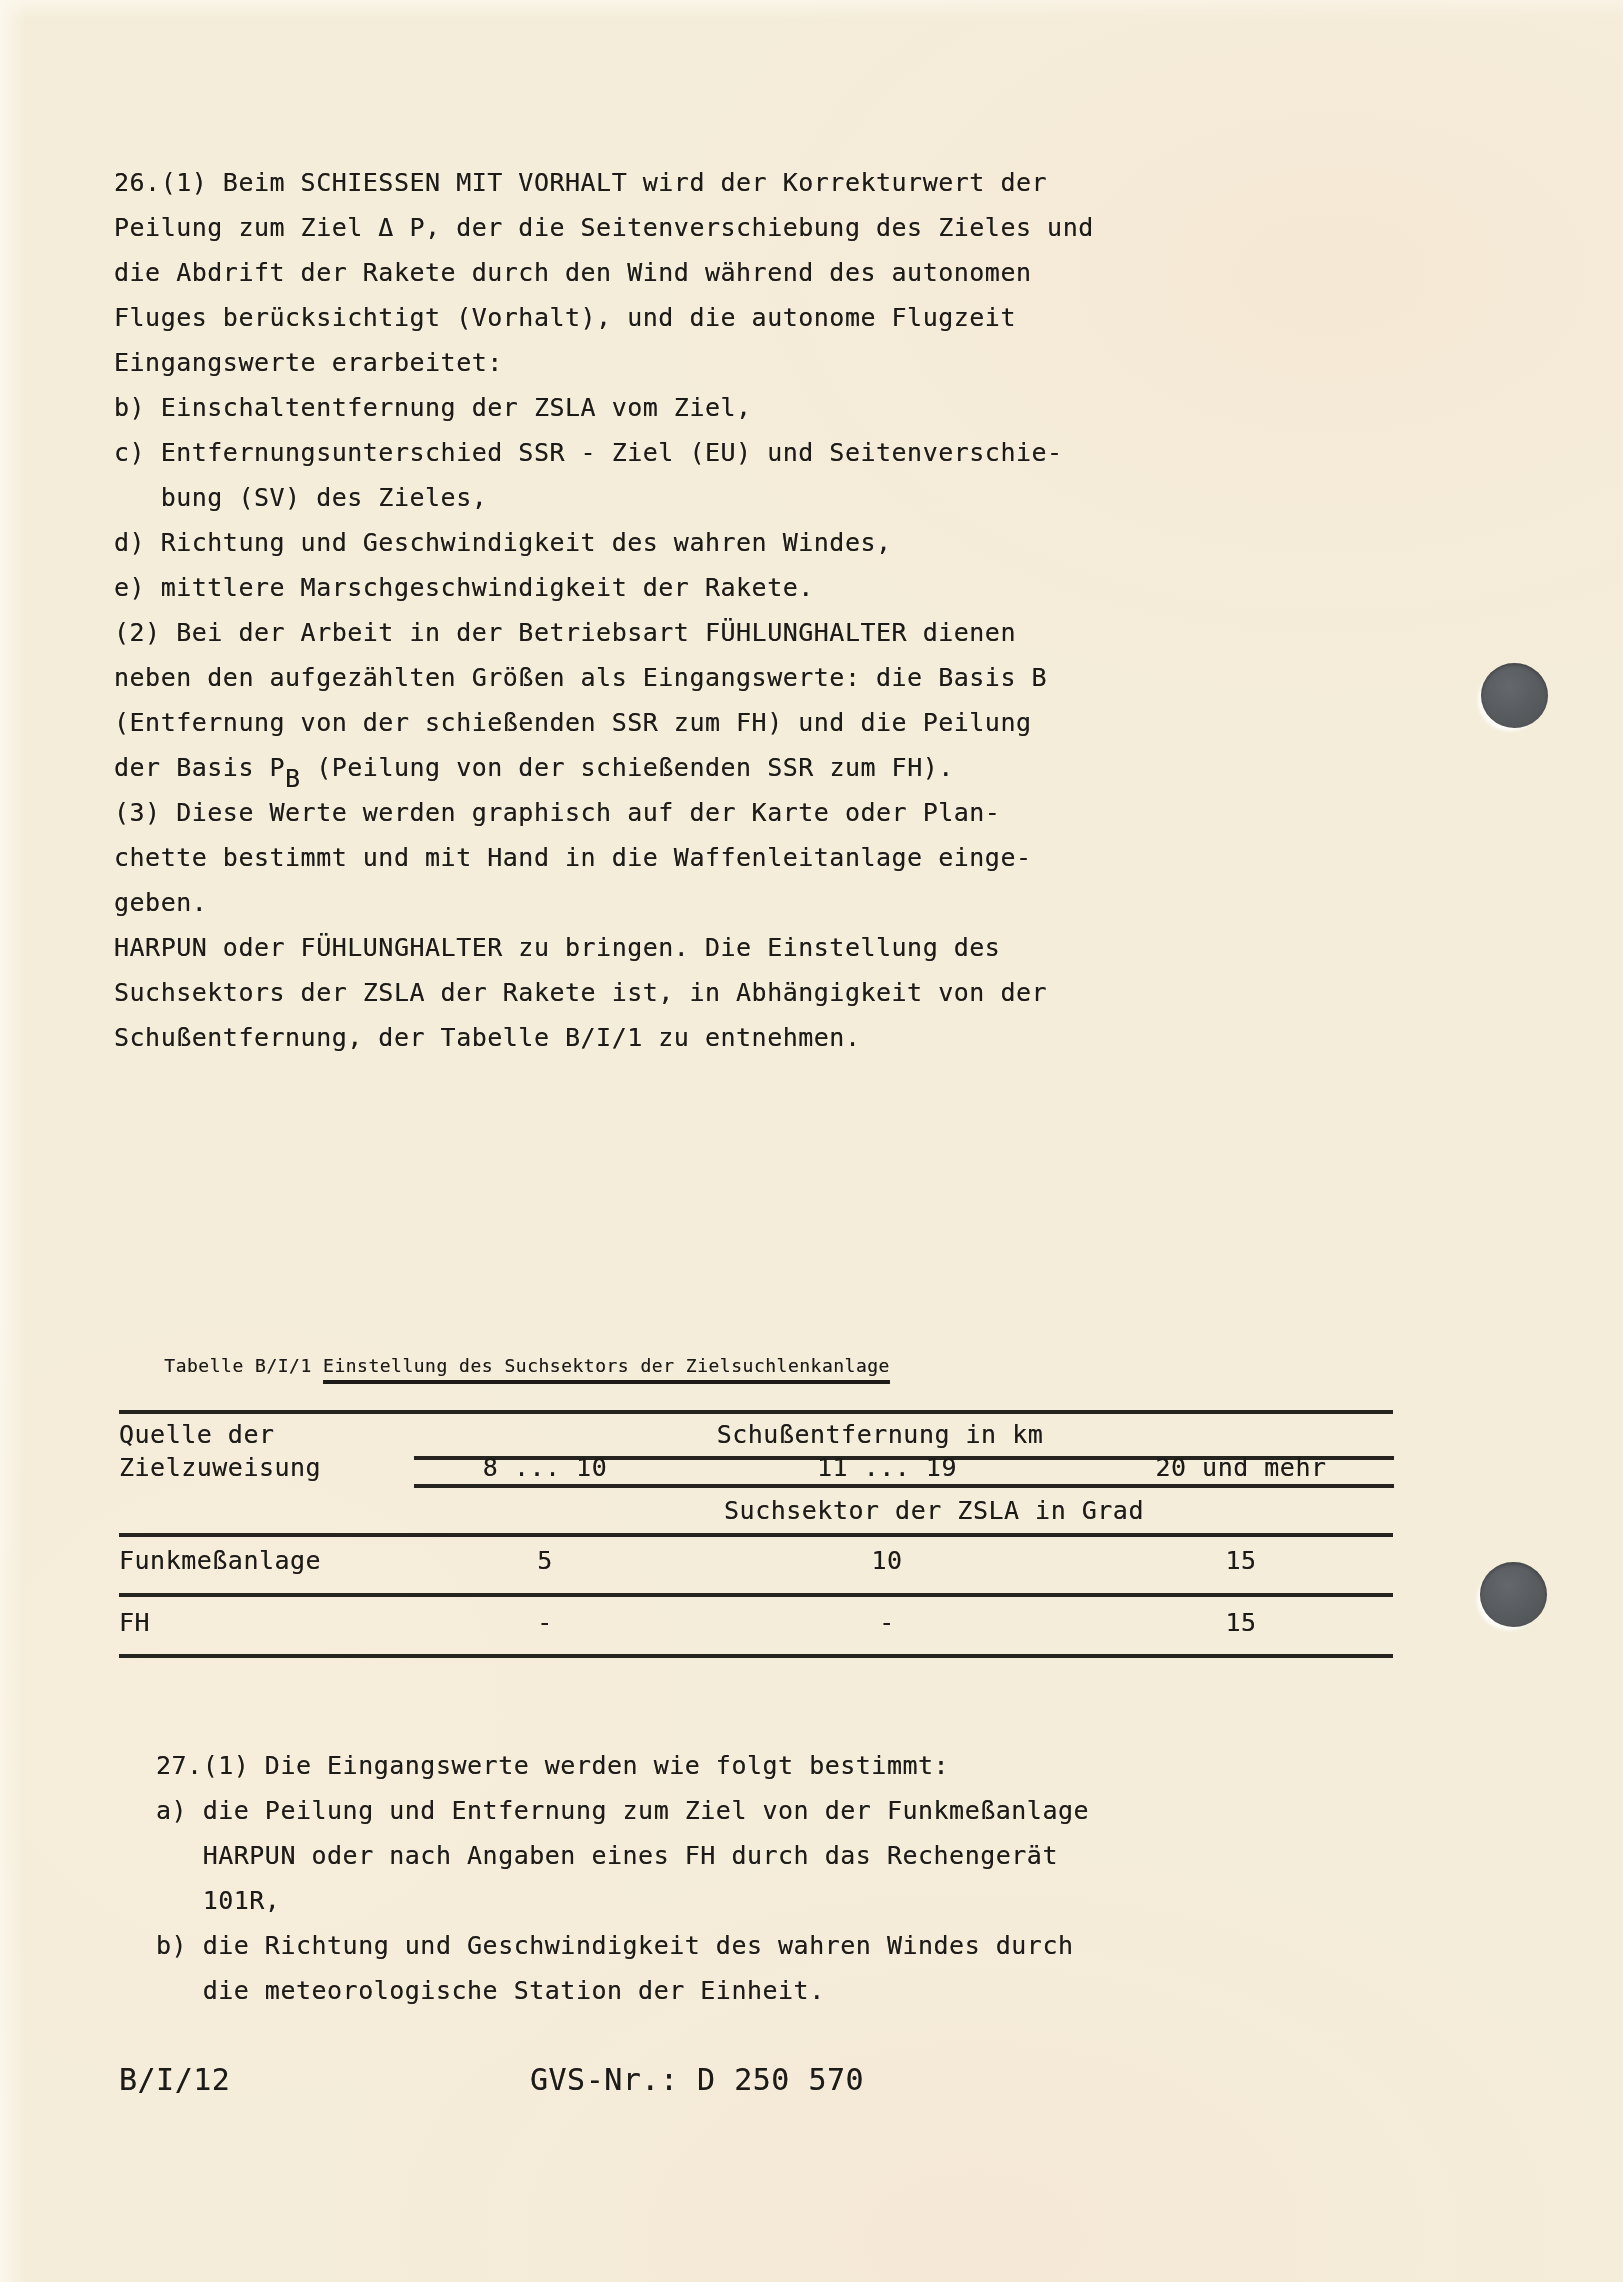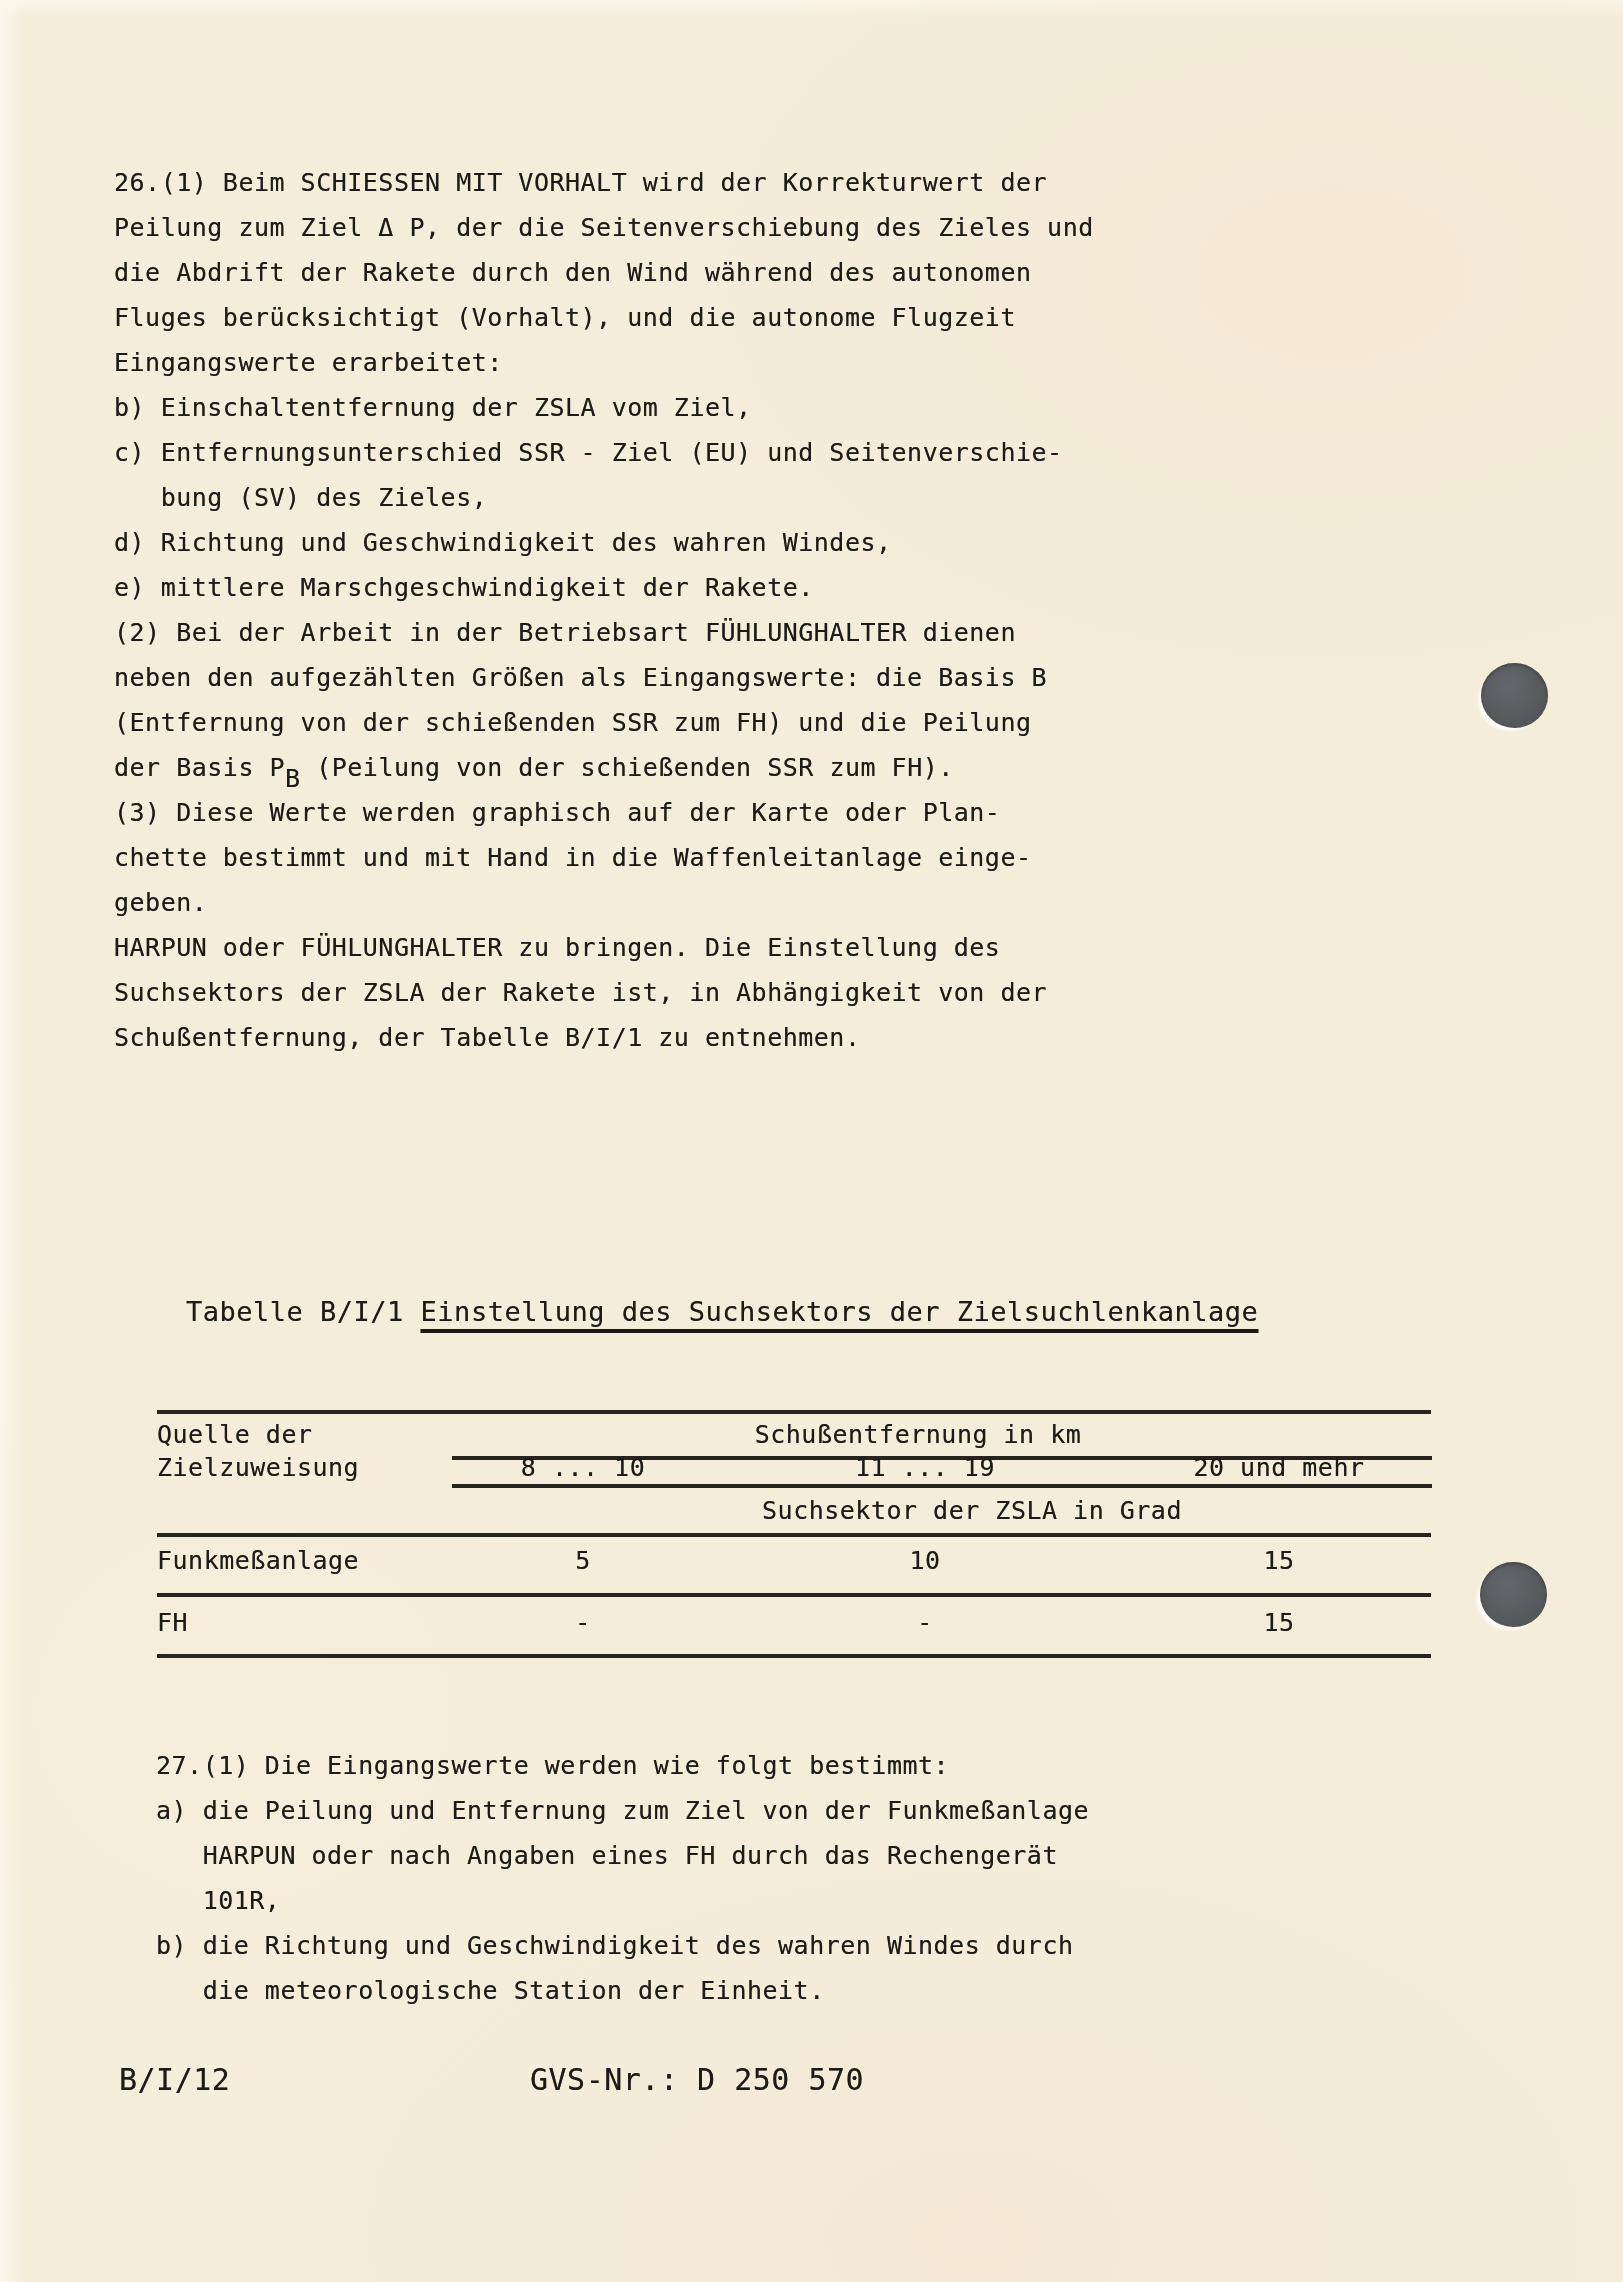--- a/index.html
+++ b/index.html
@@ -23,27 +23,27 @@
     white-space:pre;
     font-size:25px;
     line-height:45px;
     letter-spacing:0.5px;
     text-shadow:0 0 0.6px rgba(29,27,24,0.55);
   }
   .subscript{position:relative;top:0.42em;}
   .u{text-decoration:underline;text-decoration-thickness:3.8px;text-underline-offset:7.6px;}
 
   .title-line{
-    position:absolute;left:119px;top:1244px;
-    white-space:pre;font-size:27px;line-height:45px;letter-spacing:0.5px;
+    position:absolute;left:119px;top:1298px;
+    white-space:pre;font-size:18px;line-height:45px;letter-spacing:0.5px;
     text-shadow:0 0 0.6px rgba(29,27,24,0.55);
   }
 
   
-  .dtable{position:absolute;left:119px;top:1410px;width:1274px;height:249px;margin-left:38px;}
+  .dtable{position:absolute;left:119px;top:1410px;width:1274px;height:249px;}
   .rule{position:absolute;height:3.8px;background:#26241f;box-shadow:0 0 0.5px rgba(38,36,31,0.6);}
   .rule.full{left:0;width:1274px;}
   .rule.part{left:295px;width:980px;}
   .r-top{top:0;}
   .r-shot{top:46px;}
   .r-range{top:74px;}
   .r-sub{top:123px;}
   .r-mid{top:183px;}
   .r-bot{top:244px;}
   .cell{

